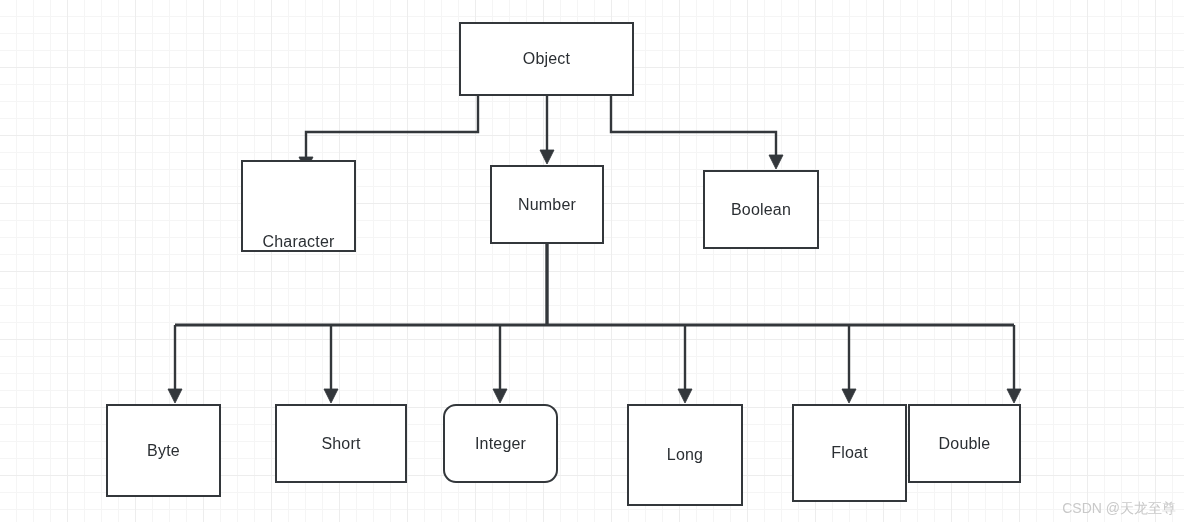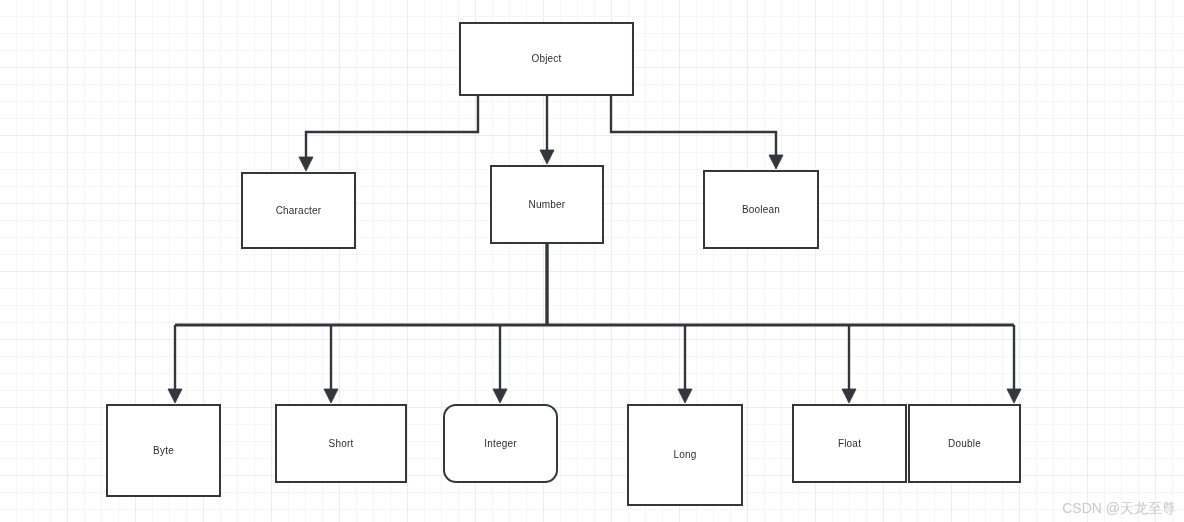--- a/index.html
+++ b/index.html
@@ -44,21 +44,21 @@
     box-sizing: border-box;
     background: #ffffff;
     border: 2px solid #33373b;
     display: flex;
     align-items: center;
     justify-content: center;
     z-index: 3;
   }
   .node-label {
     font-family: "Liberation Sans", sans-serif;
-    font-size: 10px;
+    font-size: 16px;
     color: #2b2f33;
     letter-spacing: 0.2px;
     white-space: nowrap;
     line-height: 1;
   }
 
   #watermark {
     position: absolute;
     right: 8px;
     bottom: 4px;
@@ -99,21 +99,21 @@
       <path d="M 685 325 L 685 396" marker-end="url(#arrow)"></path>
       <path d="M 849 325 L 849 396" marker-end="url(#arrow)"></path>
       <path d="M 1014 325 L 1014 396" marker-end="url(#arrow)"></path>
     </g>
   </svg>
 
   <div class="node" style="left:459px; top:22px; width:175px; height:74px;">
     <span class="node-label">Object</span>
   </div>
 
-  <div class="node" style="left:241px; top:172px; width:115px; height:77px;">
+  <div class="node" style="left:241px; top:160px; width:115px; height:92px;align-items:flex-end;">
     <span class="node-label">Character</span>
   </div>
 
   <div class="node" style="left:703px; top:170px; width:116px; height:79px;">
     <span class="node-label">Boolean</span>
   </div>
 
   <div class="node" style="left:490px; top:165px; width:114px; height:79px;">
     <span class="node-label">Number</span>
   </div>
@@ -127,21 +127,21 @@
   </div>
 
   <div class="node" style="left:443px; top:404px; width:115px; height:79px;border-radius:13px;">
     <span class="node-label">Integer</span>
   </div>
 
   <div class="node" style="left:627px; top:404px; width:116px; height:102px;">
     <span class="node-label">Long</span>
   </div>
 
-  <div class="node" style="left:792px; top:404px; width:115px; height:79px;">
+  <div class="node" style="left:792px; top:404px; width:115px; height:98px;">
     <span class="node-label">Float</span>
   </div>
 
   <div class="node" style="left:908px; top:404px; width:113px; height:79px;">
     <span class="node-label">Double</span>
   </div>
 
   <div id="watermark">CSDN @天龙至尊</div>
 
 </div>

